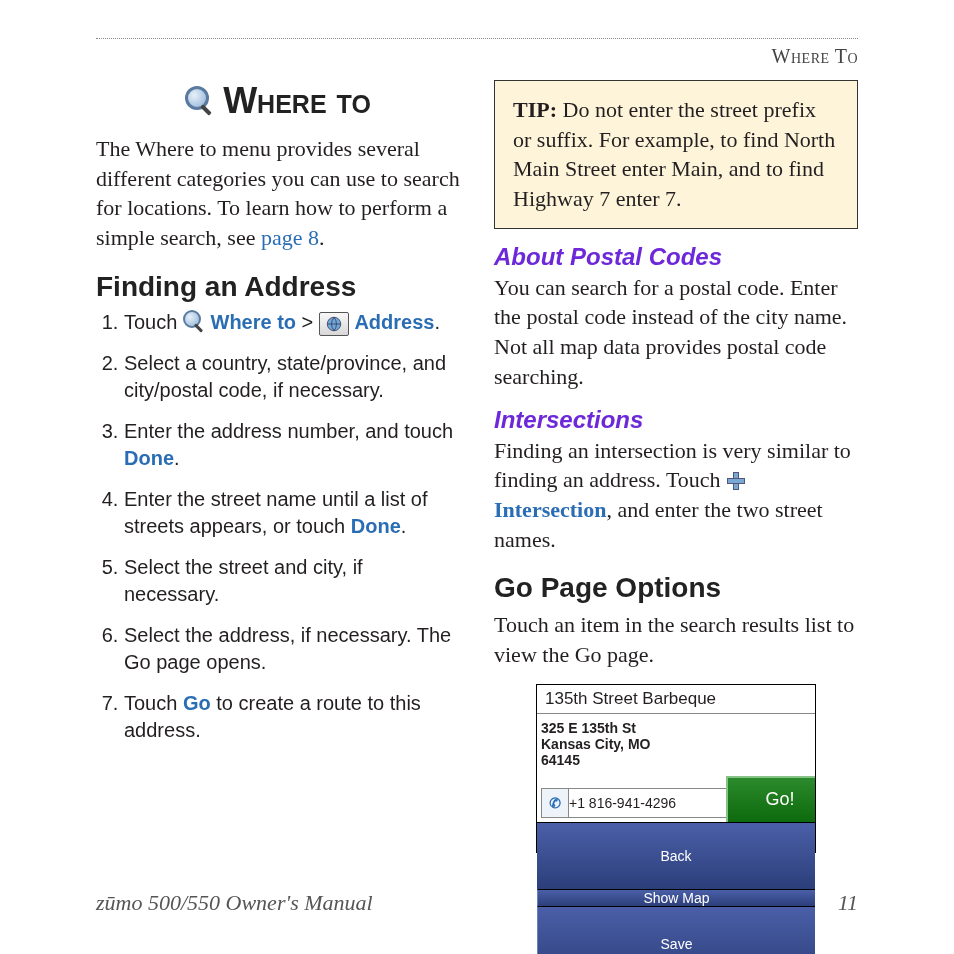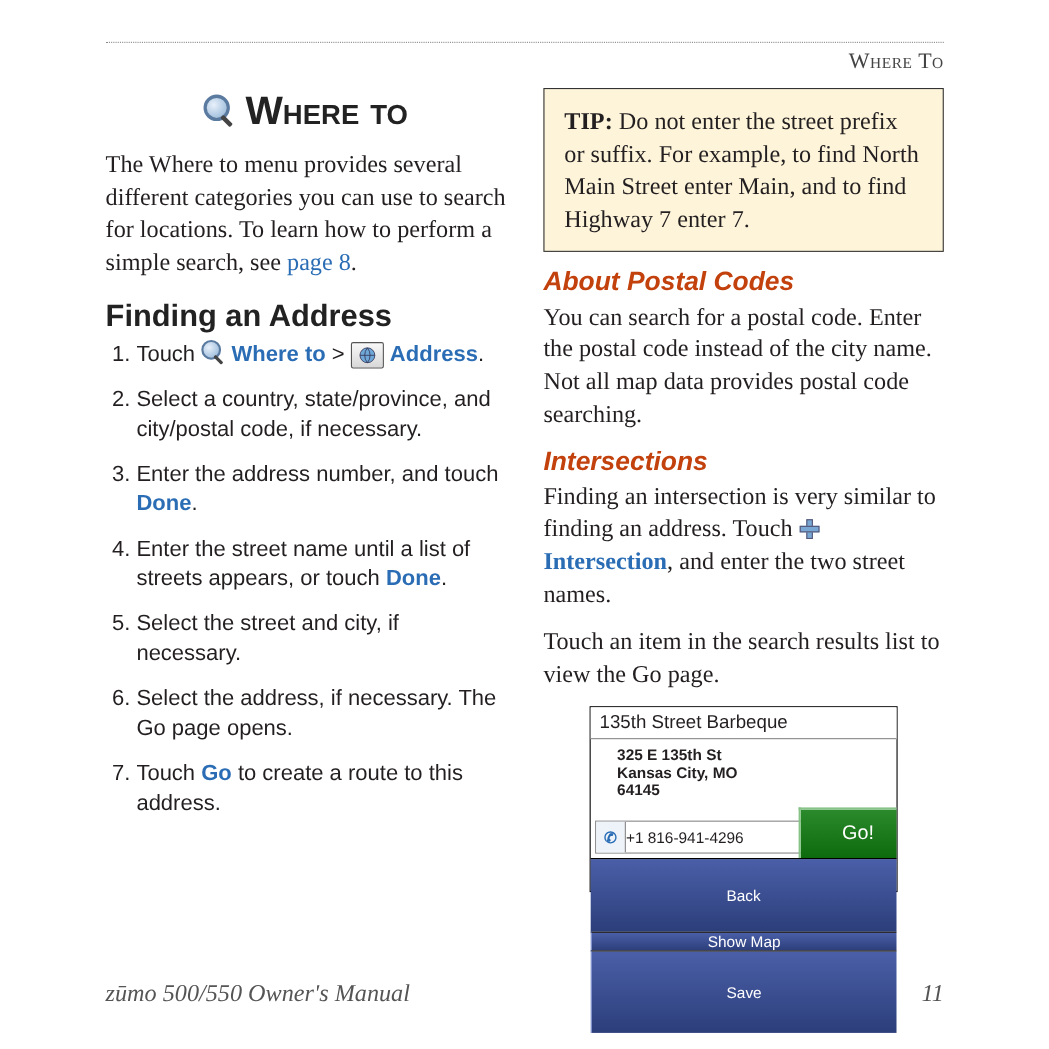--- a/index.html
+++ b/index.html
@@ -47,21 +47,21 @@
     font-weight:bold;
     font-size:28px;
     margin:18px 0 6px 0;
     color:#222;
   }
   h3{
     font-family:Arial,Helvetica,sans-serif;
     font-weight:bold;
     font-style:italic;
     font-size:24px;
-    color:#c2410c;
+    color:#6d28d9;
     margin:14px 0 2px 0;
   }
   ol.steps{
     font-family:Arial,Helvetica,sans-serif;
     font-size:20px;
     line-height:1.35;
     padding-left:28px;
     margin:6px 0 12px 0;
   }
   ol.steps li{margin:0 0 14px 0;}
@@ -117,21 +117,21 @@
   
   .device{
     width:278px;border:1px solid #000;margin:14px auto 16px auto;
     font-family:Arial,Helvetica,sans-serif;background:#fff;
   }
   .device .title{
     border-bottom:1px solid #888;padding:4px 8px;font-size:17px;background:#fff;
   }
   .device .mid{position:relative;height:108px;}
   .device .addrblock{
-    position:absolute;left:24px;top:6px;font-size:14px;font-weight:bold;line-height:1.15;
+    position:absolute;left:4px;top:6px;font-size:14px;font-weight:bold;line-height:1.15;
   }
   .device .phone-row{
     position:absolute;left:4px;bottom:4px;right:74px;height:28px;
     border:1px solid #888;display:flex;align-items:center;font-size:14px;
   }
   .device .phone-row .picon{
     width:26px;height:100%;display:flex;align-items:center;justify-content:center;
     background:#eef3f9;border-right:1px solid #888;color:#2a6db5;font-weight:bold;
   }
   .device .phone-row .pnum{padding:0 0;}
@@ -210,20 +210,21 @@
 
     <h3>About Postal Codes</h3>
     <p class="body">You can search for a postal code. Enter the postal code instead of the city name. Not all map data provides postal code searching.</p>
 
     <h3>Intersections</h3>
     <p class="body">
       <span>Finding an intersection is very similar to finding an address. Touch </span><span class="plus-icon"></span>
       <span class="kw">Intersection</span><span>, and enter the two street names.</span>
     </p>
 
+    <h2>Go Page Options</h2>
     <p class="body">Touch an item in the search results list to view the Go page.</p>
 
     <div class="device">
       <div class="title">135th Street Barbeque</div>
       <div class="mid">
         <div class="addrblock">
           <div>325 E 135th St</div>
           <div>Kansas City, MO</div>
           <div>64145</div>
         </div>

